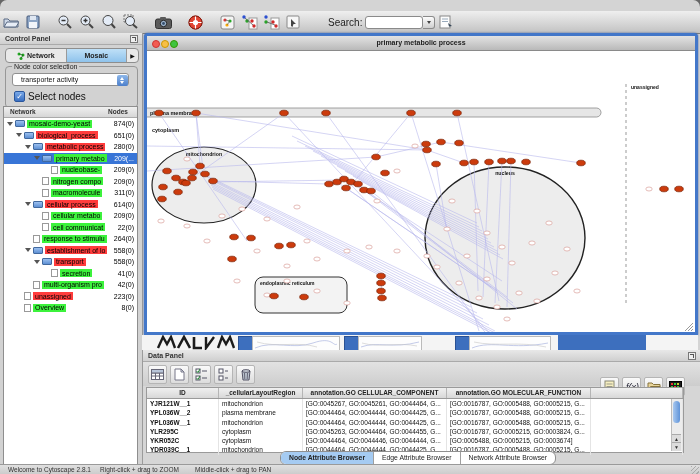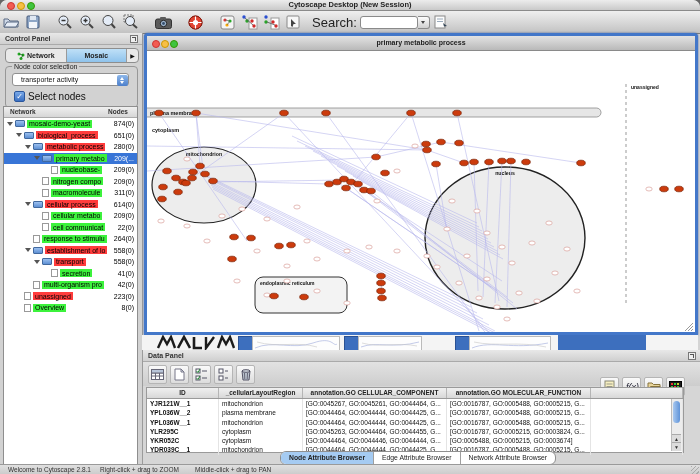--- a/index.html
+++ b/index.html
@@ -14,21 +14,21 @@
   #titlebar .t-red{left:7px;background:#f25c52;border:0.5px solid #c33;}
   #titlebar .t-yel{left:17px;background:#f7bf45;border:0.5px solid #c90;}
   #titlebar .t-grn{left:27px;background:#3fc43f;border:0.5px solid #390;}
   #win-title{position:absolute;left:0;right:0;top:0;line-height:10px;text-align:center;
              font-size:7.5px;font-weight:bold;color:#222;}
   
   #toolbar{left:0;top:11px;width:700px;height:22px;background:linear-gradient(#efefef,#c2c2c2);
            border-bottom:1px solid #7d7d7d;display:flex;align-items:center;}
   .tb-ic{width:18px;height:16px;margin:0 2px;display:flex;align-items:center;justify-content:center;}
   .tb-gap{width:10px;}
-  #search-label{font-size:13px;color:#222;margin:0 3px 0 8px;}
+  #search-label{font-size:10px;color:#222;margin:0 3px 0 24px;}
   #search-input{width:52px;height:11px;border:1px solid #8a8a8a;border-radius:3px;background:#fff;
                 font-size:7px;padding:0 2px;}
   #search-drop{width:11px;height:11px;border:1px solid #8a8a8a;border-left:none;border-radius:0 3px 3px 0;
                background:linear-gradient(#fdfdfd,#cfcfcf);display:flex;align-items:center;justify-content:center;}
   
   #control-panel{left:0;top:33px;width:142px;height:431px;background:#d2d2d2;border-right:1px solid #9b9b9b;}
   .panel-head{position:absolute;left:0;top:0;width:100%;height:12px;background:linear-gradient(#e8e8e8,#cfcfcf);
               border-bottom:1px solid #aaa;font-size:7px;font-weight:bold;color:#333;line-height:12px;padding-left:5px;box-sizing:border-box;}
   .float-ic{position:absolute;top:2px;width:8px;height:8px;border:1px solid #777;background:#eee;box-sizing:border-box;}
   .float-ic:after{content:"";position:absolute;right:1px;top:1px;width:3px;height:3px;border-top:1px solid #555;border-right:1px solid #555;}
@@ -105,26 +105,20 @@
   #status-bar{left:0;top:464px;width:700px;height:10px;background:linear-gradient(#e0e0e0,#cacaca);border-top:1px solid #9a9a9a;}
   #status-bar span{position:absolute;top:1px;font-size:6.5px;color:#333;}
   #grip{position:absolute;right:1px;bottom:1px;width:8px;height:8px;
         background:repeating-linear-gradient(135deg,#aaa 0 1px,transparent 1px 3px);}
 </style>
 </head>
 <body>
 
 <div id="app">
 
-  <div class="abs" id="titlebar">
-    <span class="tl t-red"></span>
-    <span class="tl t-yel"></span>
-    <span class="tl t-grn"></span>
-    <span id="win-title">Cytoscape Desktop (New Session)</span>
-  </div>
 
   <div class="abs" id="toolbar">
     <span class="tb-ic">
       <svg width="16" height="14">
           <path d="M1 12 V4 h4 l2 2 h8 v6 z" fill="#cfd9e8" stroke="#5b6b84" stroke-width="1"></path>
           <path d="M1 12 L4 7 h12 l-3 5 z" fill="#e7edf6" stroke="#5b6b84" stroke-width="1"></path>
         </svg>
     </span>
     <span class="tb-ic">
       <svg width="14" height="14">

